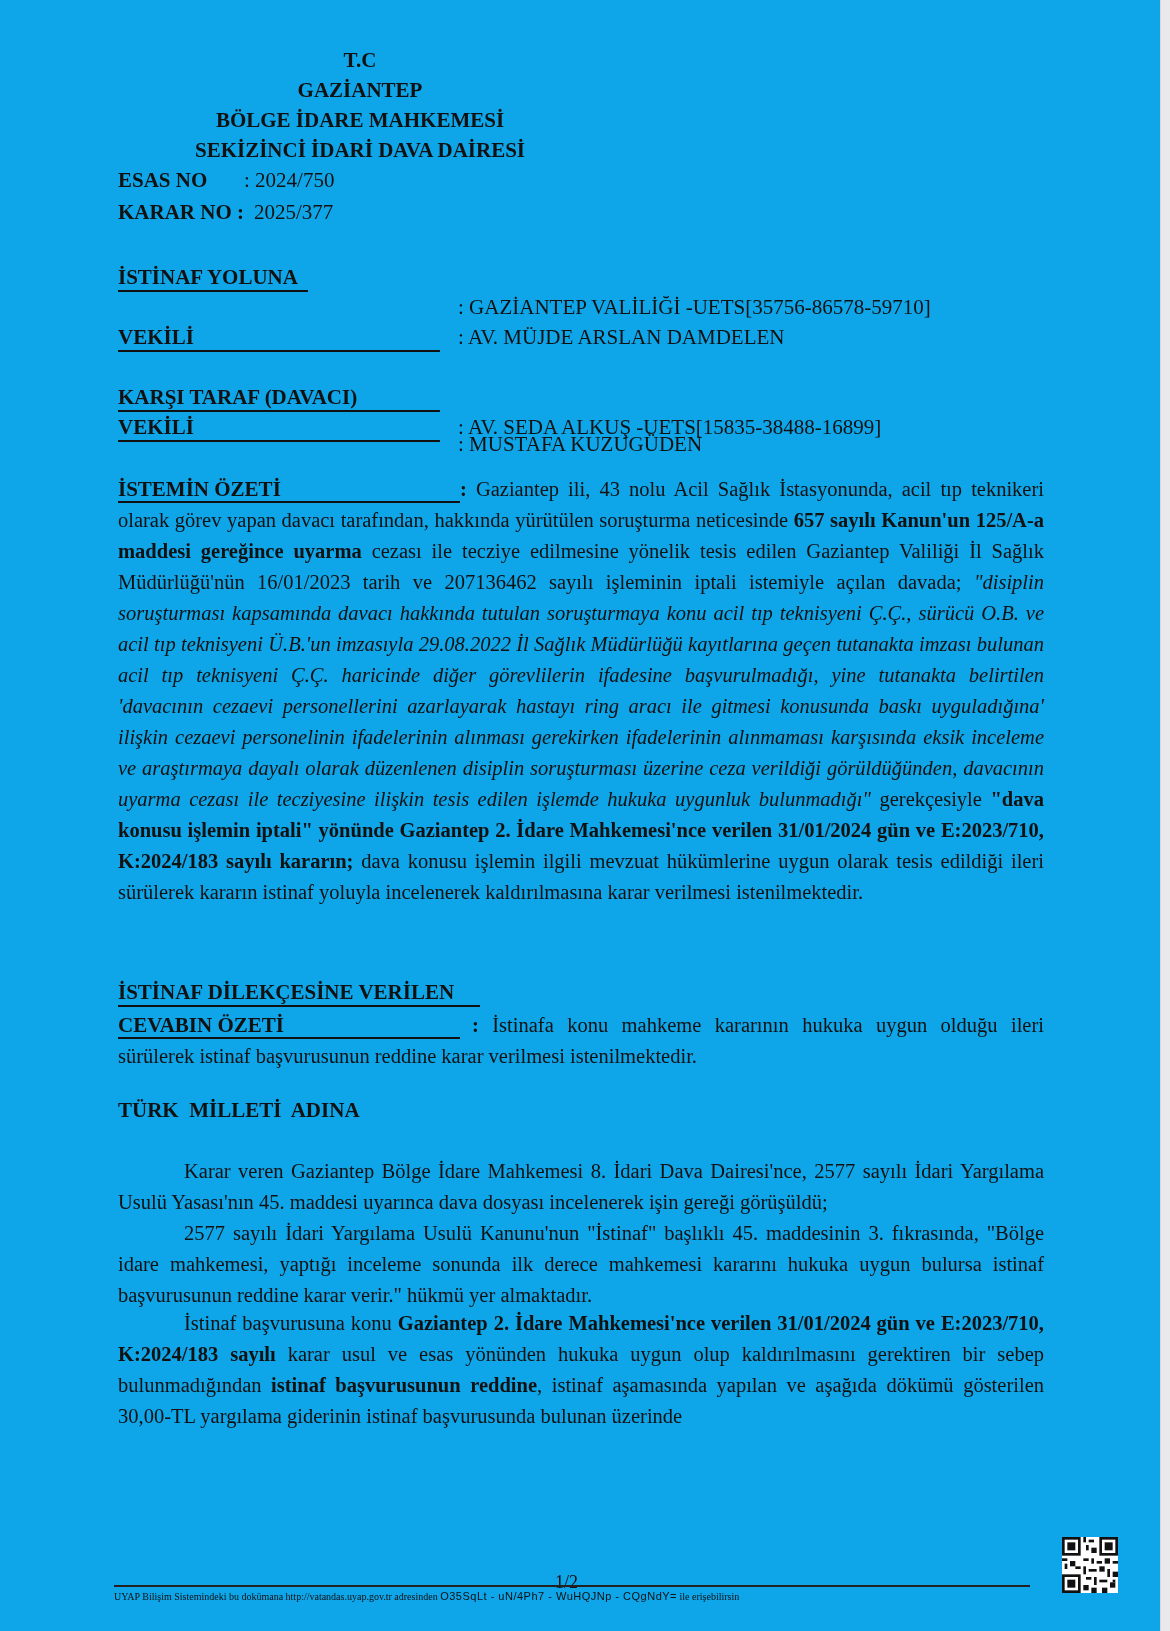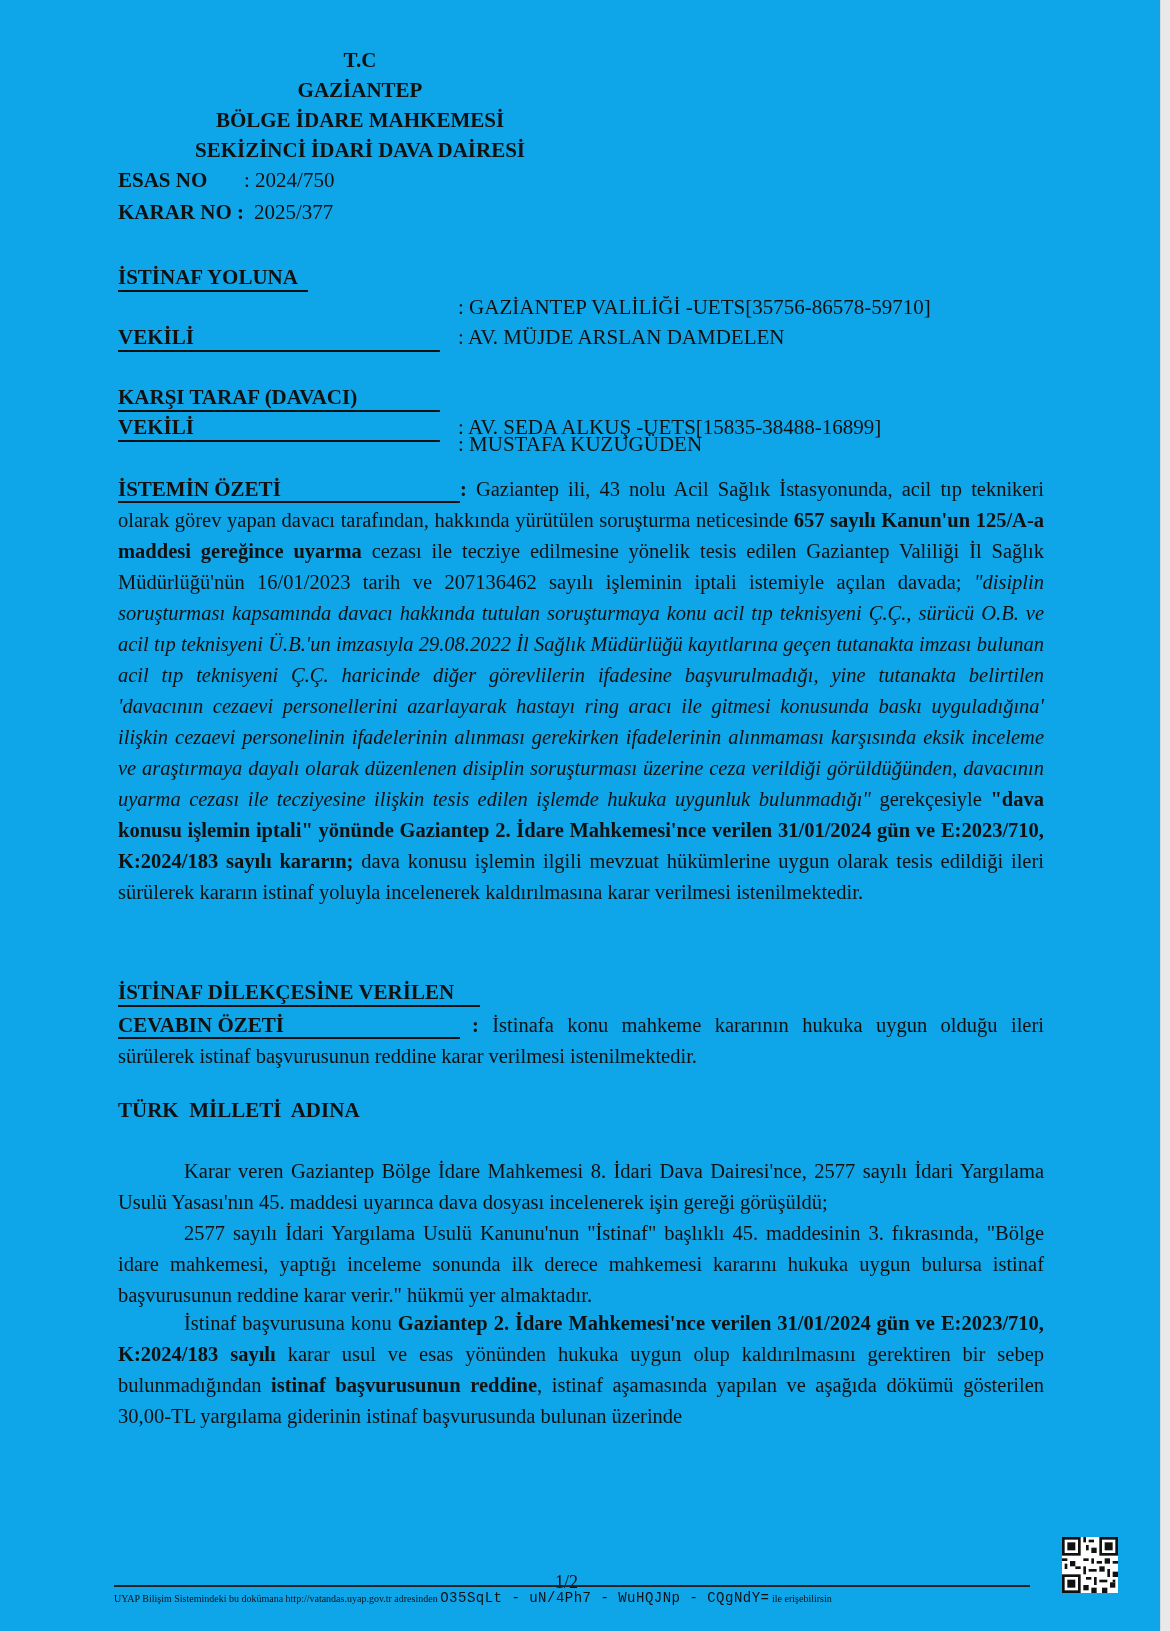--- a/index.html
+++ b/index.html
@@ -22,21 +22,21 @@
   .ul  { border-bottom: 2px solid #111; }
   .para {
     position: absolute; left: 118px; width: 926px;
     font-size: 20.5px; line-height: 31px; text-align: justify;
   }
   .para b { font-weight: bold; }
   .para i { font-style: italic; }
   .indent { text-indent: 66px; }
   .footer-line { position: absolute; left: 114px; top: 1585px; width: 916px; border-top: 2px solid #222; }
   .footer-text { position: absolute; left: 114px; top: 1590px; font-size: 10px; font-family: "Liberation Serif", serif; white-space: nowrap; }
-  .footer-code { font-family: Liberation Mono, monospace; font-size: 14px; letter-spacing: 0.5px; }
+  .footer-code { font-family: Liberation Sans, sans-serif; font-size: 11px; letter-spacing: 0.5px; }
   .qr { position: absolute; left: 1062px; top: 1537px; width: 56px; height: 56px; }
 </style>
 </head>
 <body>
 
 <div class="page">
 
   <div class="abs hdr" style="left:60px;top:48px;">T.C</div>
   <div class="abs hdr" style="left:60px;top:108px;">BÖLGE İDARE MAHKEMESİ</div>
   <div class="abs hdr" style="left:60px;top:78px;">GAZİANTEP</div>

